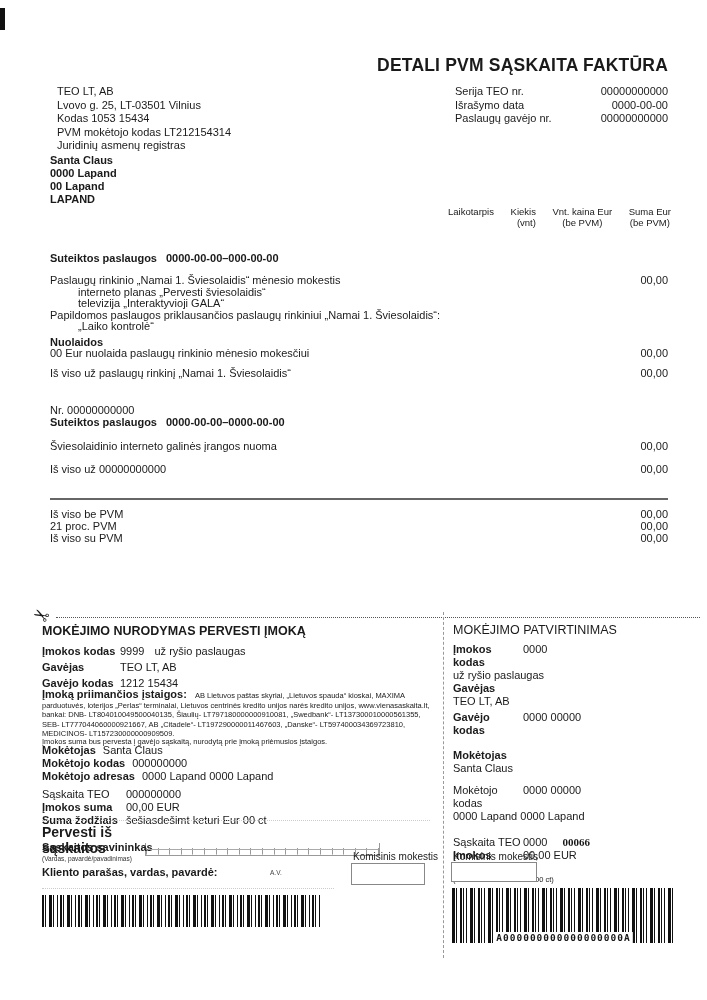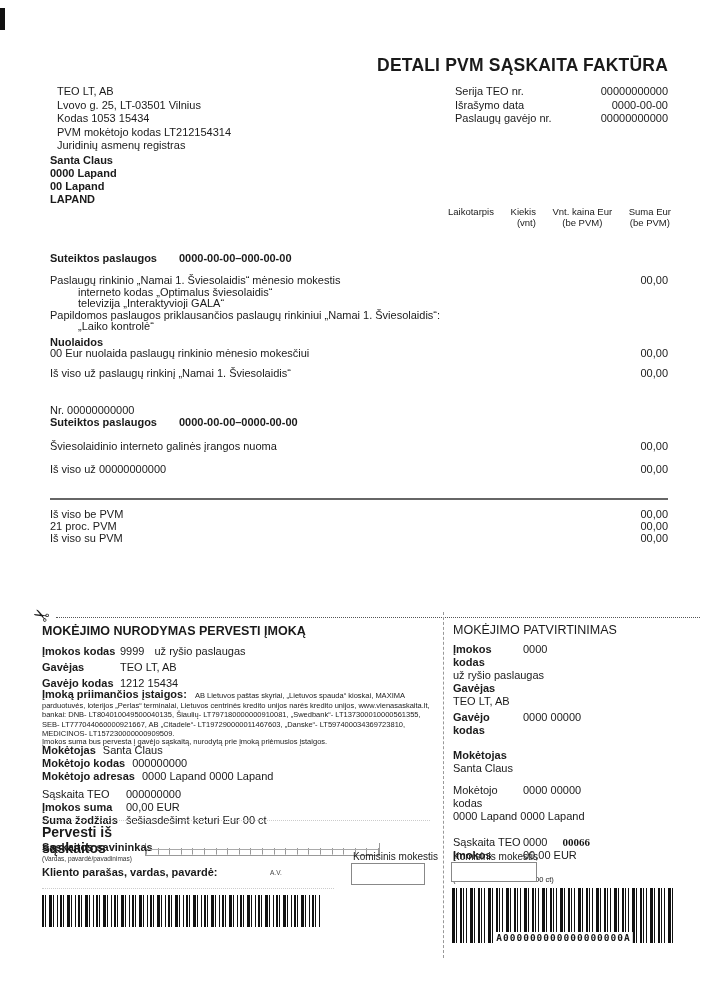--- a/index.html
+++ b/index.html
@@ -17,21 +17,21 @@
   #meta{left:455px;top:85px;width:213px;font-size:11px;line-height:13.5px;}
   .meta-row{display:flex;justify-content:space-between;}
   #customer{left:50px;top:154px;font-size:11px;line-height:13px;font-weight:bold;}
   
   #cols{left:448px;top:206px;width:223px;display:flex;justify-content:space-between;font-size:9.5px;line-height:11px;}
   .col{text-align:center;}
   .col-period{text-align:left;}
   .col-qty{text-align:right;}
   
   .sec-head{font-weight:bold;font-size:11px;}
-  .sec-head .period{margin-left:22px;}
+  .sec-head .period{margin-left:9px;}
   #sec1-head{left:50px;top:252px;}
   #sec1-lines{left:50px;top:275px;width:618px;font-size:11px;line-height:11.5px;}
   .svc-row{display:flex;}
   .svc-text{flex:1;}
   .amt{width:60px;text-align:right;flex-shrink:0;}
   .indent .svc-text{padding-left:28px;}
   .bold{font-weight:bold;}
   .gap4{margin-top:4px;}
   .gap8{margin-top:8px;}
   .gap11{margin-top:11px;}
@@ -158,21 +158,21 @@
   <div id="sec1-head" class="abs sec-head">
     <span>Suteiktos paslaugos</span><span class="period">0000-00-00–000-00-00</span>
   </div>
 
   <div id="sec1-lines" class="abs">
     <div class="svc-row">
       <span class="svc-text">Paslaugų rinkinio „Namai 1. Šviesolaidis“ mėnesio mokestis</span>
       <span class="amt">00,00</span>
     </div>
     <div class="svc-row indent">
-      <span class="svc-text">interneto kodas „Optimalus šviesolaidis“</span>
+      <span class="svc-text">interneto planas „Pervesti šviesolaidis“</span>
     </div>
     <div class="svc-row indent">
       <span class="svc-text">televizija „Interaktyvioji GALA“</span>
     </div>
     <div class="svc-row">
       <span class="svc-text">Papildomos paslaugos priklausančios paslaugų rinkiniui „Namai 1. Šviesolaidis“:</span>
     </div>
     <div class="svc-row indent">
       <span class="svc-text">„Laiko kontrolė“</span>
     </div>

